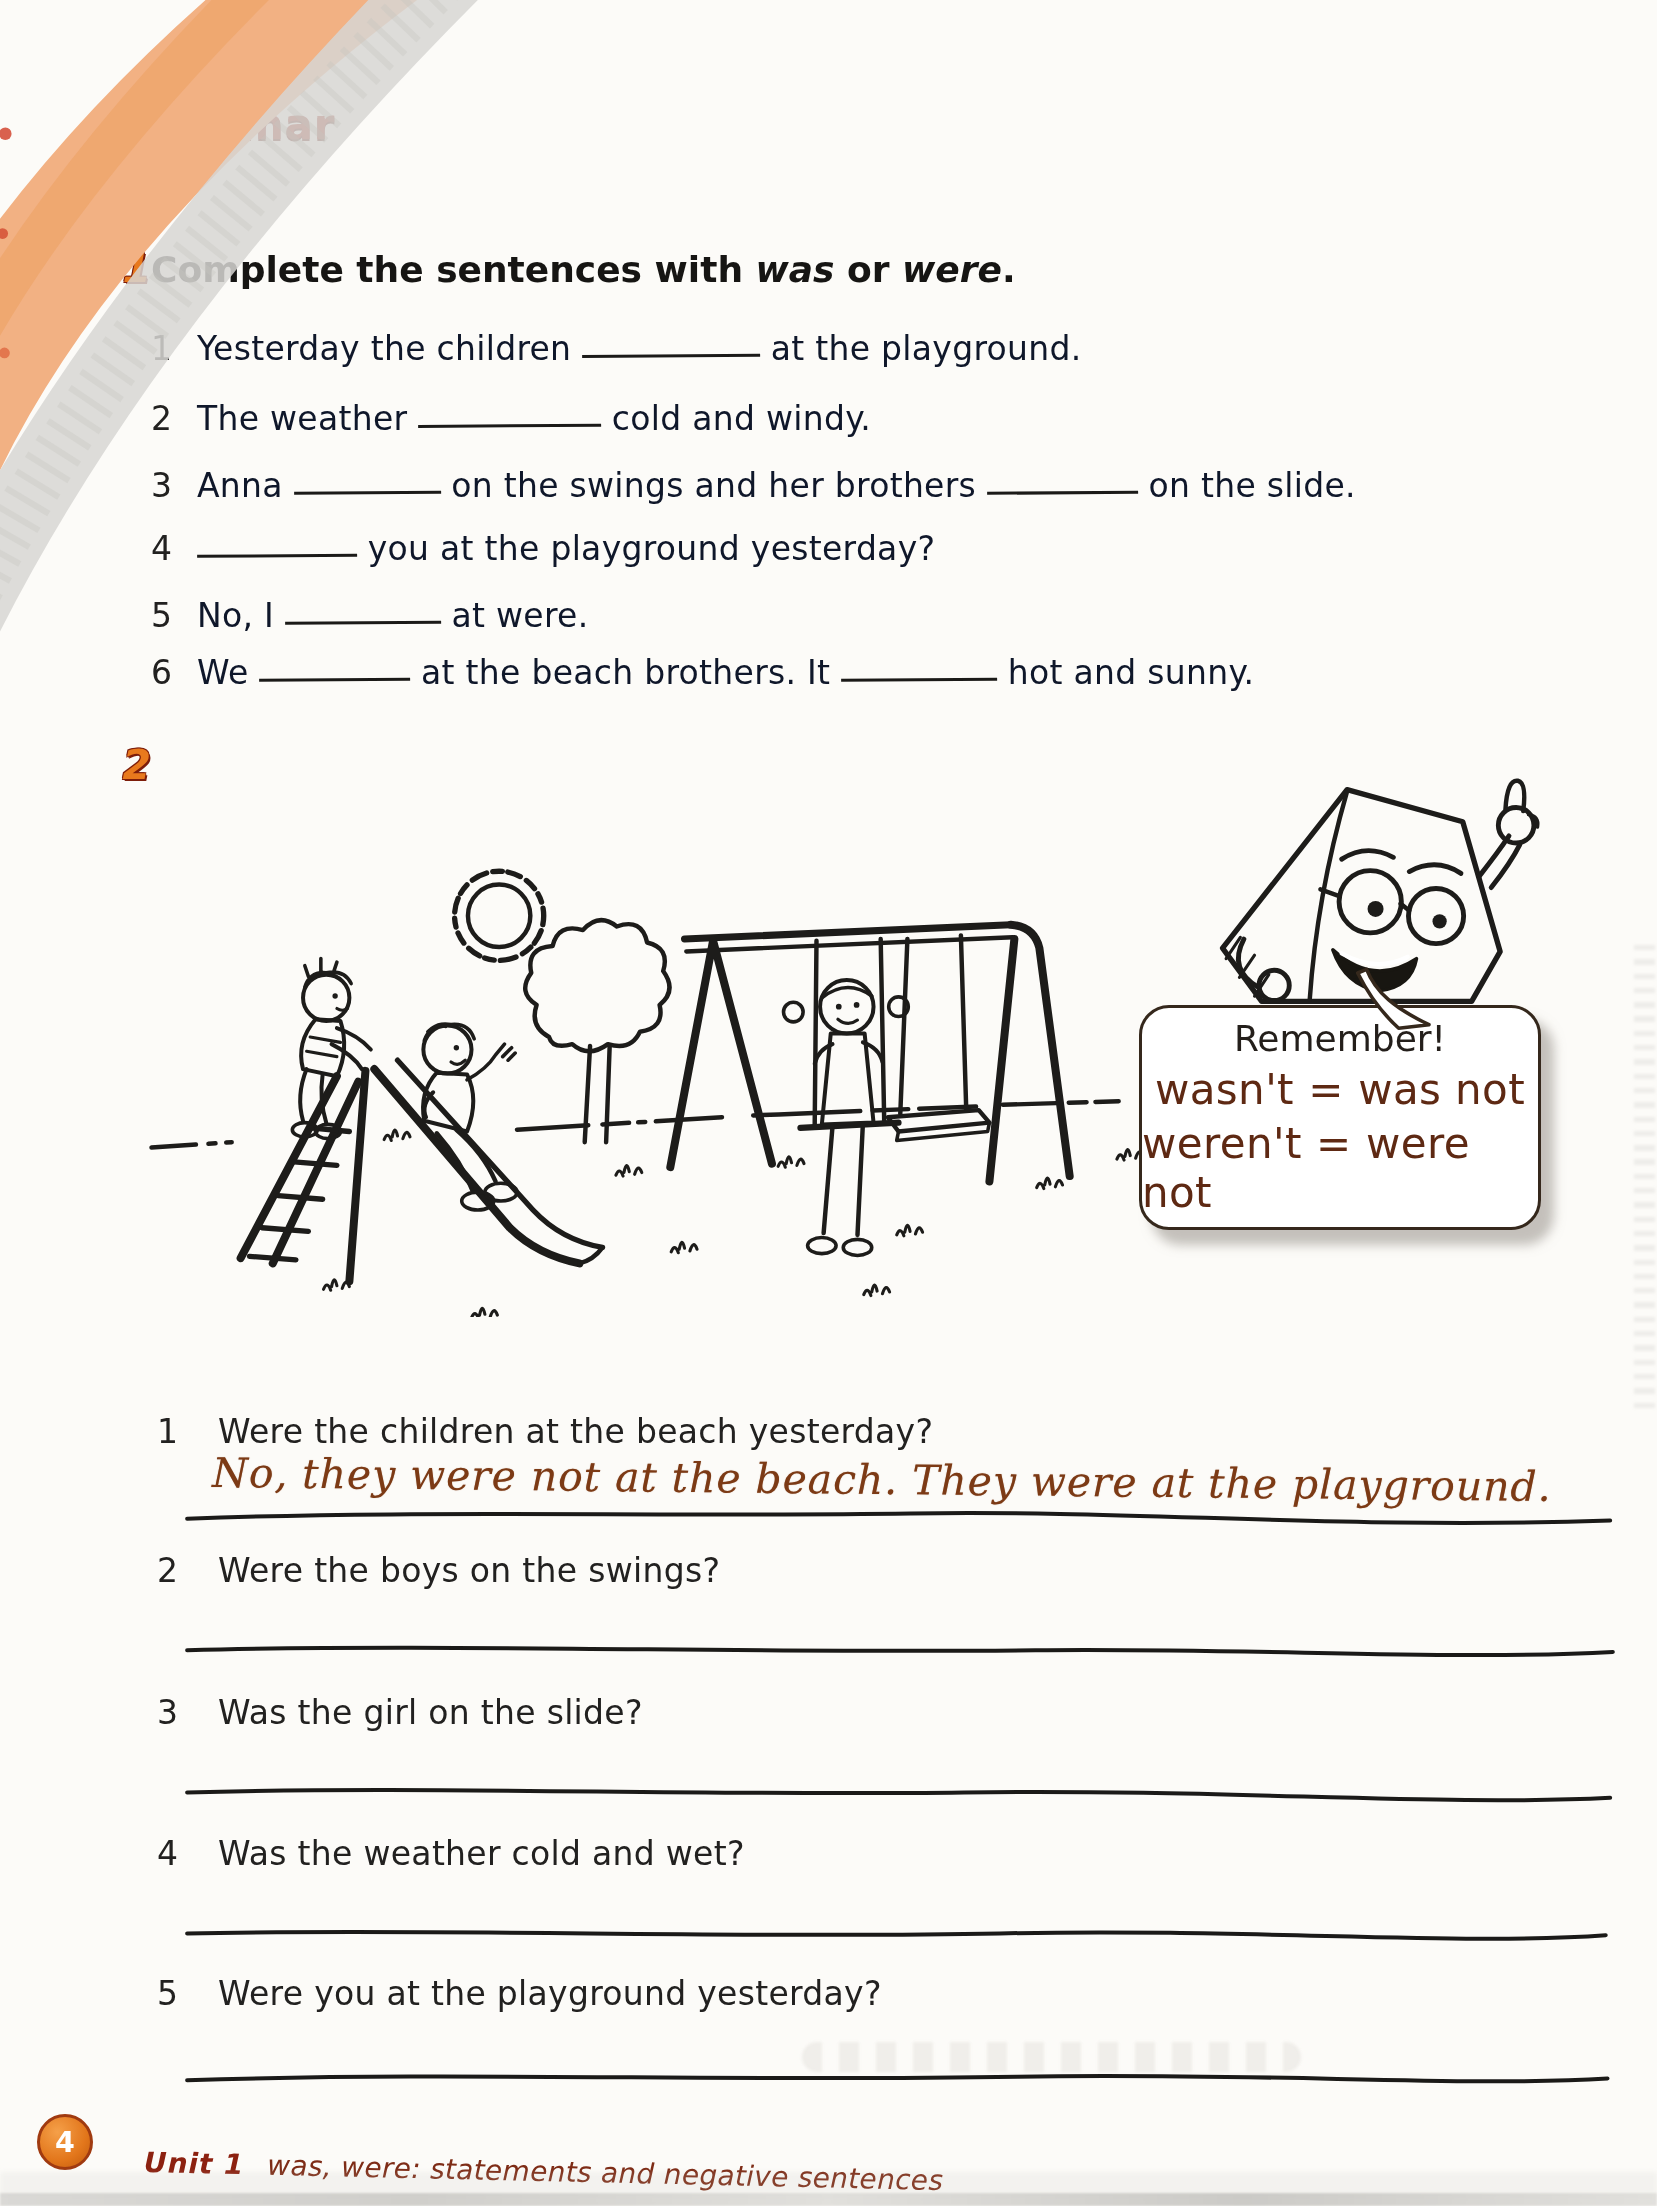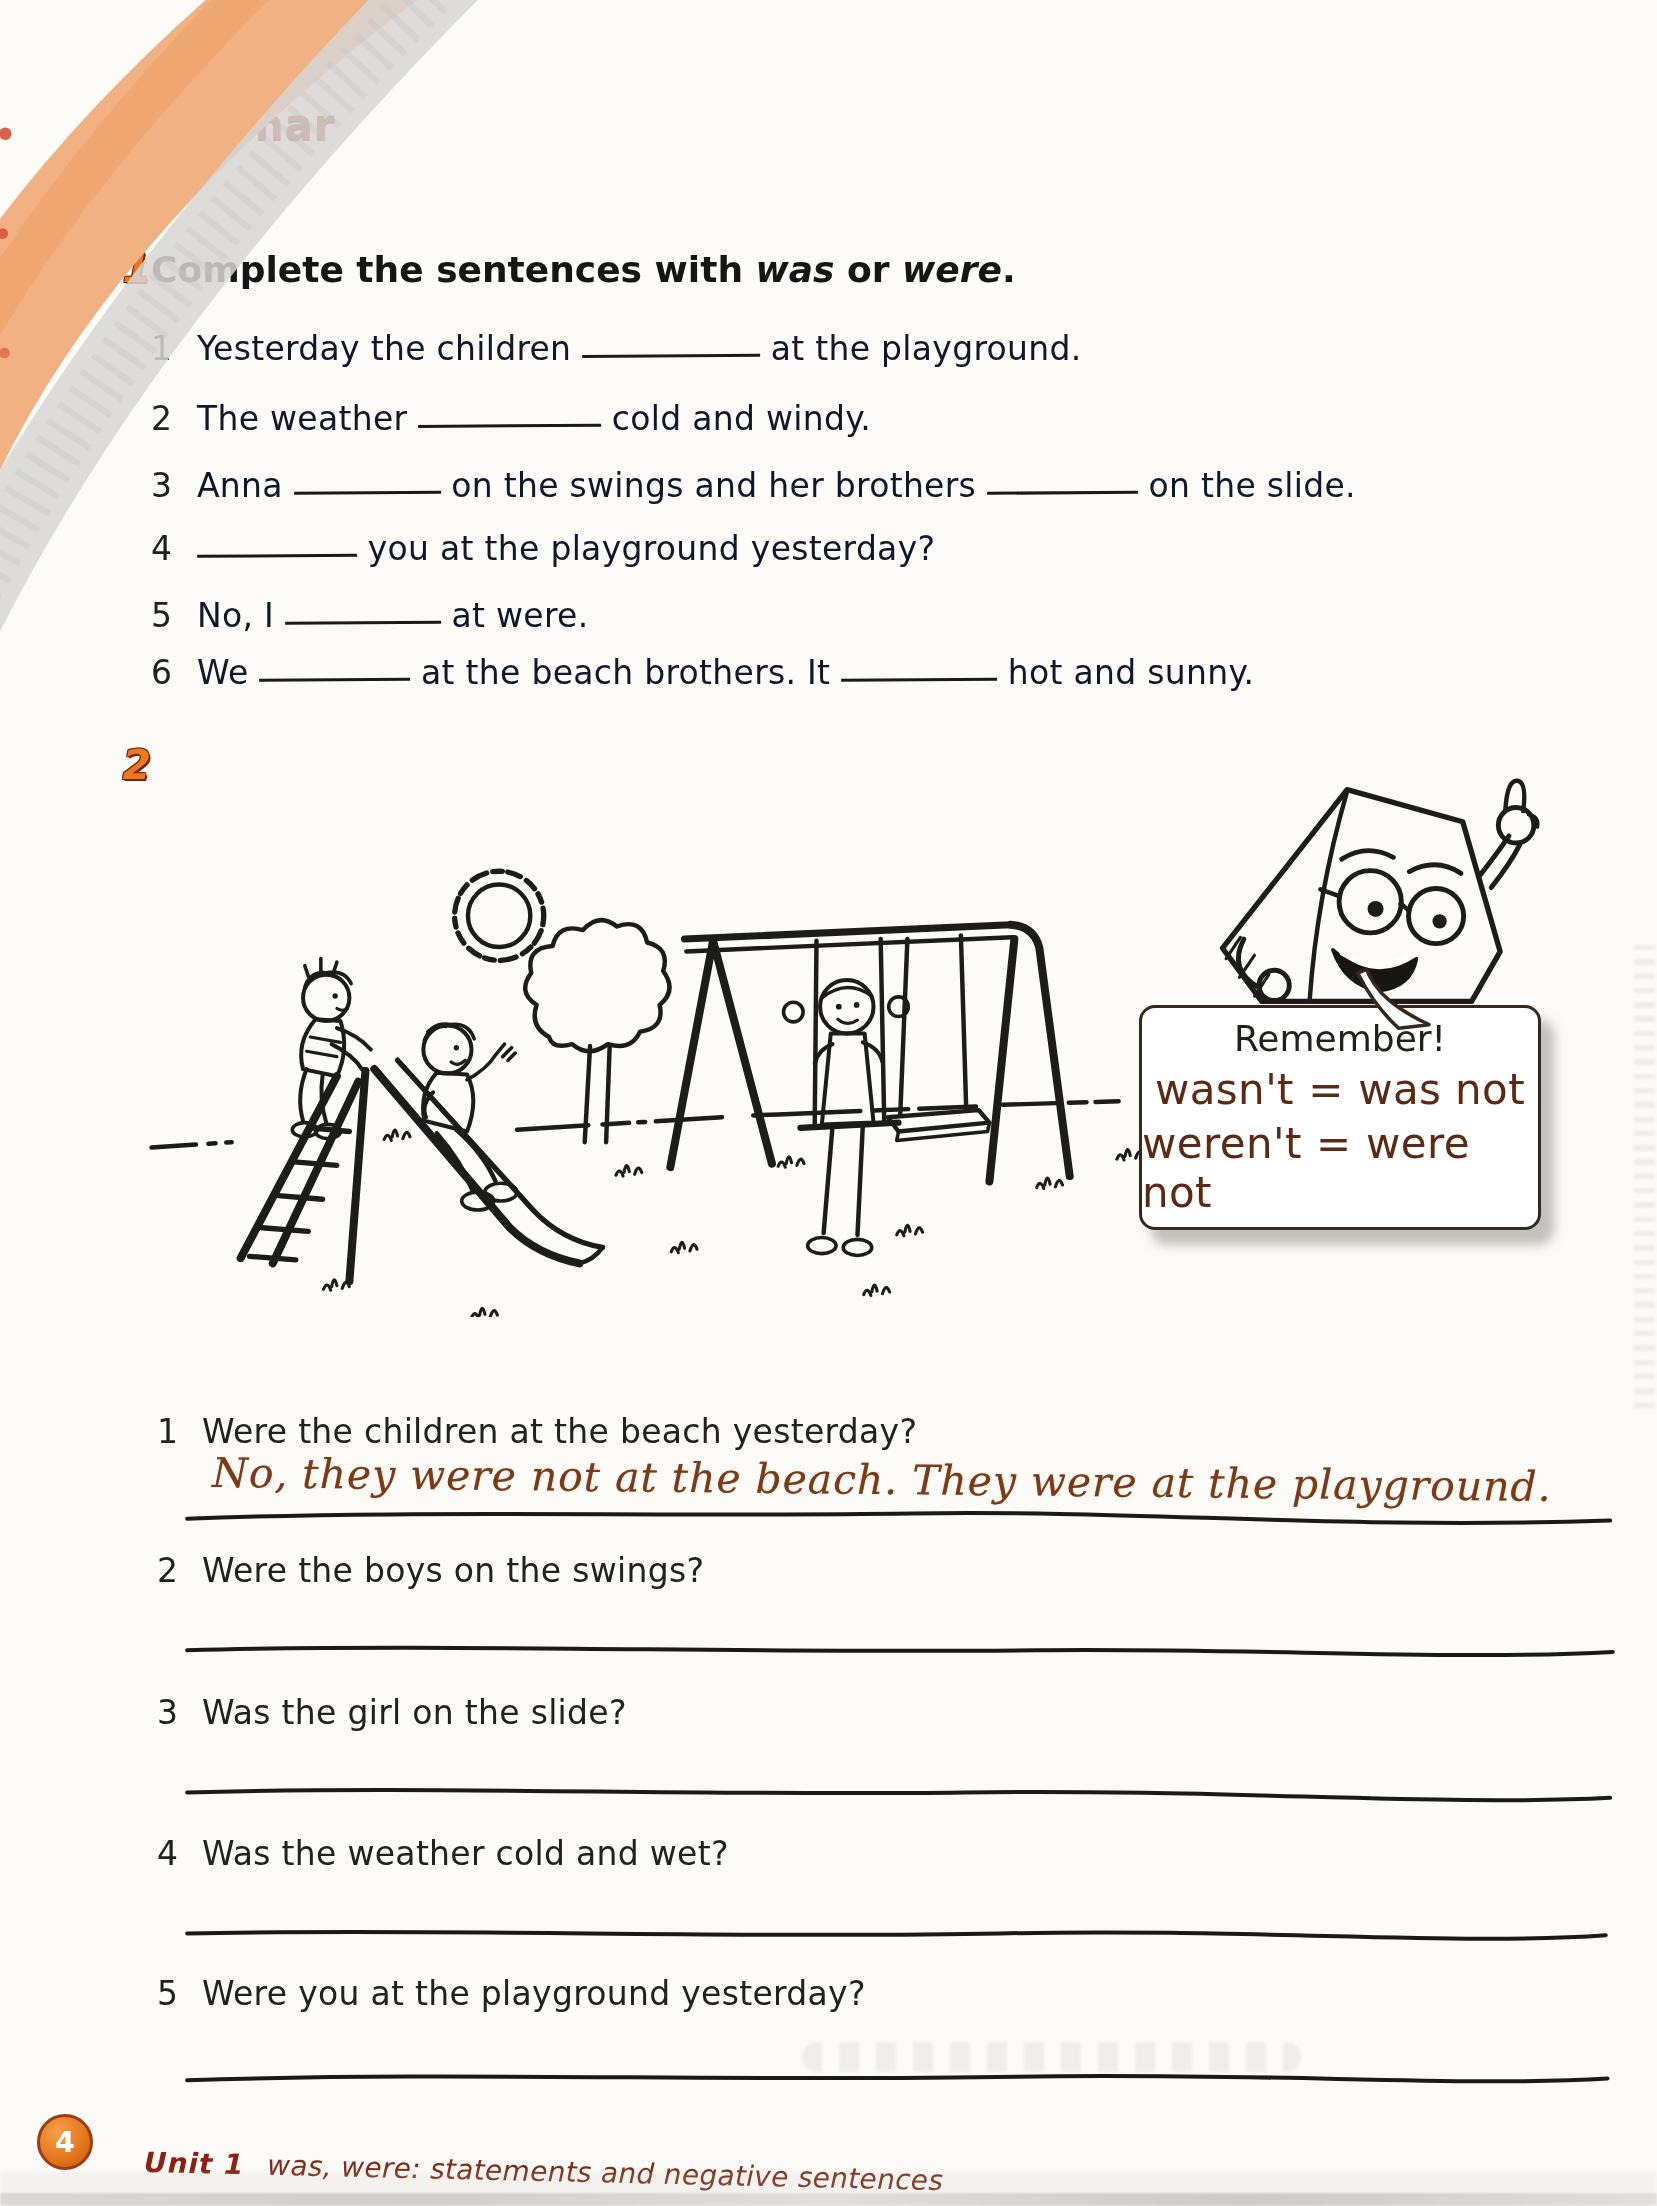--- a/index.html
+++ b/index.html
@@ -18,28 +18,28 @@
   .ital{font-style:italic;}
   
   .s-row{position:absolute;left:151px;display:flex;align-items:baseline;font-size:33px;line-height:45px;}
   .s-num{width:46px;color:#222120;}
   .s-text{white-space:nowrap;color:#0f172a;letter-spacing:0.3px;}
   .blank{display:inline-block;height:30px;border-bottom:3.6px solid #1b1a18;margin:0 10.7px;
         vertical-align:baseline;transform:translateY(-2.7px) rotate(-.4deg);}
   
   .q-row{position:absolute;left:157px;display:flex;align-items:baseline;font-size:33px;line-height:45px;}
   .q-num{width:45px;color:#222120;}
-  .q-text{white-space:nowrap;color:#222120;letter-spacing:0.3px;}
+  .q-text{white-space:nowrap;color:#222120;letter-spacing:0.3px;margin-left:16px;}
   .answer-line{position:absolute;left:180px;width:1448px;height:32px;}
   .handwriting{position:absolute;left:212px;top:1456px;font-family:"DejaVu Serif","Liberation Serif",serif;
         font-style:italic;font-size:41px;color:#7c3a15;letter-spacing:0.9px;white-space:nowrap;
         transform:rotate(.6deg);text-shadow:0 0 0.9px rgba(124,58,21,.55);}
   
   .speech-bubble{position:absolute;left:1139px;top:1005px;width:396px;height:219px;background:#fff;
-        border:3.6px solid #35281c;border-radius:16px;z-index:3;
+        border:3.6px solid #35281c;border-radius:30px;z-index:3;
         box-shadow:12.5px 14.3px 10.7px rgba(150,144,136,.55);
         display:flex;flex-direction:column;align-items:center;justify-content:center;gap:5.3px;}
   .bubble-title{font-size:36px;color:#241f1b;}
   .bubble-rule{font-size:42px;color:#5e2913;letter-spacing:0.4px;}
   .bubble-rule .eq{margin:0 14.3px;}
   .bubble-tail{position:absolute;left:1347px;top:964px;z-index:4;}
   
   .page-badge{position:absolute;left:37px;top:2114px;width:50px;height:50px;border-radius:50%;
         background:radial-gradient(circle at 35% 30%,#f5a049,#e2761b 60%,#c05a0d);
         border:3.6px solid #a03a10;display:flex;align-items:center;justify-content:center;

